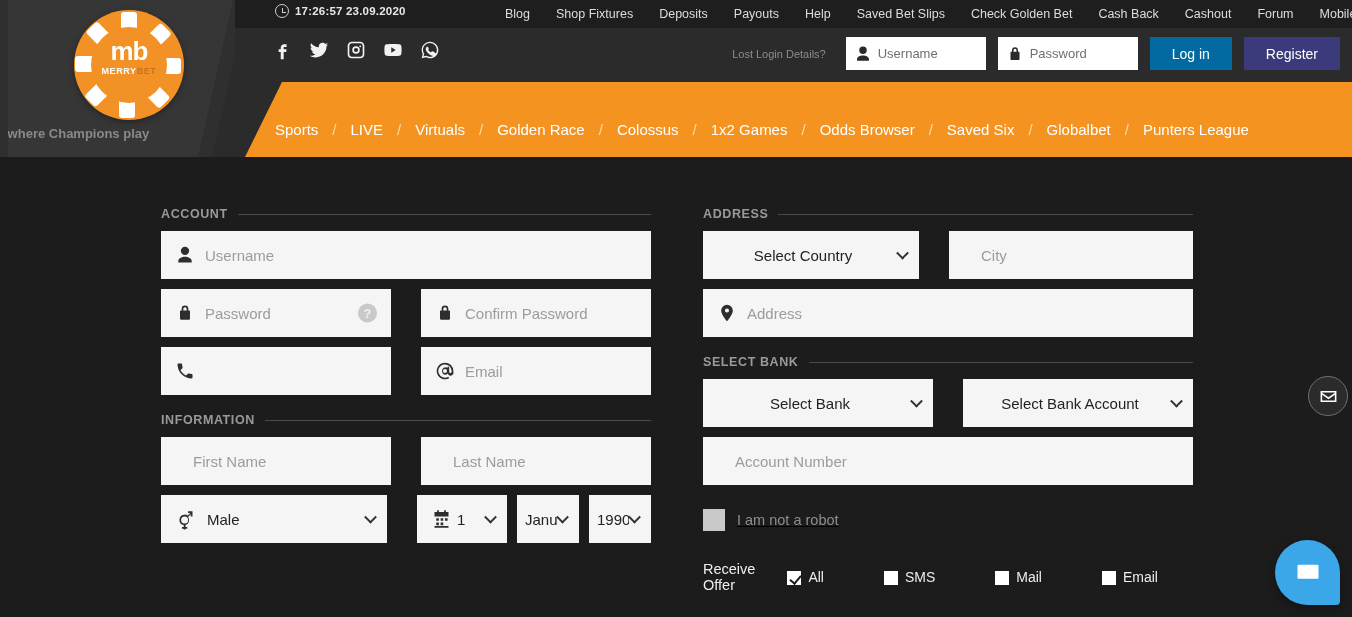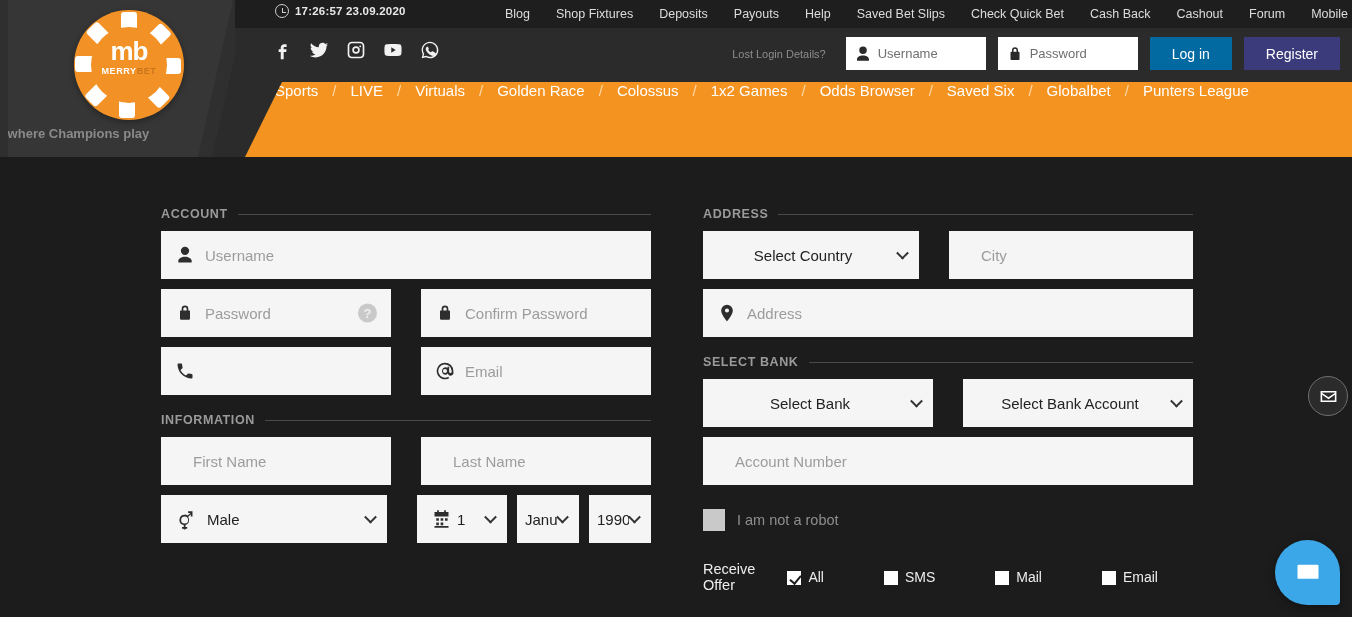--- a/index.html
+++ b/index.html
@@ -70,21 +70,21 @@
          font-family:"Liberation Sans", sans-serif; }
   .btn-login { background:#0369a1; }
   .btn-register { background:#3b3b7c; }
 
   
   .orangenav {
     position:absolute; left:235px; top:82px; width:1117px; height:75px;
     background:#f49320;
     clip-path: polygon(47px 0, 1117px 0, 1117px 75px, 10px 75px);
   }
-  .orange-items { position:absolute; left:40px; top:0; height:95px; display:flex; align-items:flex-start; }
+  .orange-items { position:absolute; left:40px; top:0; height:95px; display:flex; align-items:center; }
   .orange-items a { color:#fff; font-size:15px; text-decoration:none; white-space:nowrap; }
   .sep { color:#ffd9a8; font-size:15px; margin:0 14px; }
 
   
   .body { position:absolute; left:0; top:157px; width:1352px; height:460px; background:#1c1c1c; }
   .col-left { position:absolute; left:161px; top:50px; width:490px; }
   .col-right { position:absolute; left:703px; top:50px; width:490px; }
 
   .sect-head { display:flex; align-items:center; gap:10px; margin-bottom:10px; }
   .sect-title { color:#9a9a9a; font-size:12.5px; font-weight:bold; letter-spacing:.6px; white-space:nowrap; }
@@ -116,21 +116,21 @@
     position:absolute; right:12px; top:50%; width:9px; height:9px; pointer-events:none;
     border-right:2.2px solid #333; border-bottom:2.2px solid #333;
     transform:translateY(-70%) rotate(45deg);
   }
   .selwrap.centered select.sel { text-align:center; text-align-last:center; padding-left:14px; }
   .selwrap .lead-icon { position:absolute; left:14px; top:50%; transform:translateY(-50%);
                         width:21px; height:21px; fill:#2e2e2e; pointer-events:none; z-index:2; }
   .selwrap.has-icon select.sel { padding-left:46px; }
 
   
-  .captcha { display:flex; align-items:center; gap:12px; margin-top:24px; }
+  .captcha { display:flex; align-items:center; gap:12px; margin-top:24px;text-decoration:underline; }
   .captcha-box { width:22px; height:22px; background:#c9c9c9; cursor:pointer; }
   .captcha-label { color:#8e8e8e; font-size:14.5px; }
   .offers { display:flex; align-items:center; gap:0; margin-top:30px; }
   .offers-label { color:#ededed; font-size:14.5px; margin-right:32px; }
   .cb-item { display:flex; align-items:flex-end; gap:7px; margin-right:60px; }
   .cb {
     width:14px; height:14px; background:#fff; border:1px solid #fff; position:relative;
     cursor:pointer; flex:none;
   }
   .cb.checked::after {
@@ -187,21 +187,21 @@
         <span class="clock-icon"></span>
         <span class="clock-text">17:26:57 23.09.2020</span>
       </div>
       <div class="topnav">
         <a href="#">Blog</a>
         <a href="#">Shop Fixtures</a>
         <a href="#">Deposits</a>
         <a href="#">Payouts</a>
         <a href="#">Help</a>
         <a href="#">Saved Bet Slips</a>
-        <a href="#">Check Quick Bet</a>
+        <a href="#">Check Golden Bet</a>
         <a href="#">Cash Back</a>
         <a href="#">Cashout</a>
         <a href="#">Forum</a>
         <a href="#">Mobile</a>
       </div>
     </div>
 
     <div class="midbar">
       <div class="socials">
         <svg class="soc" viewBox="0 0 24 24">

